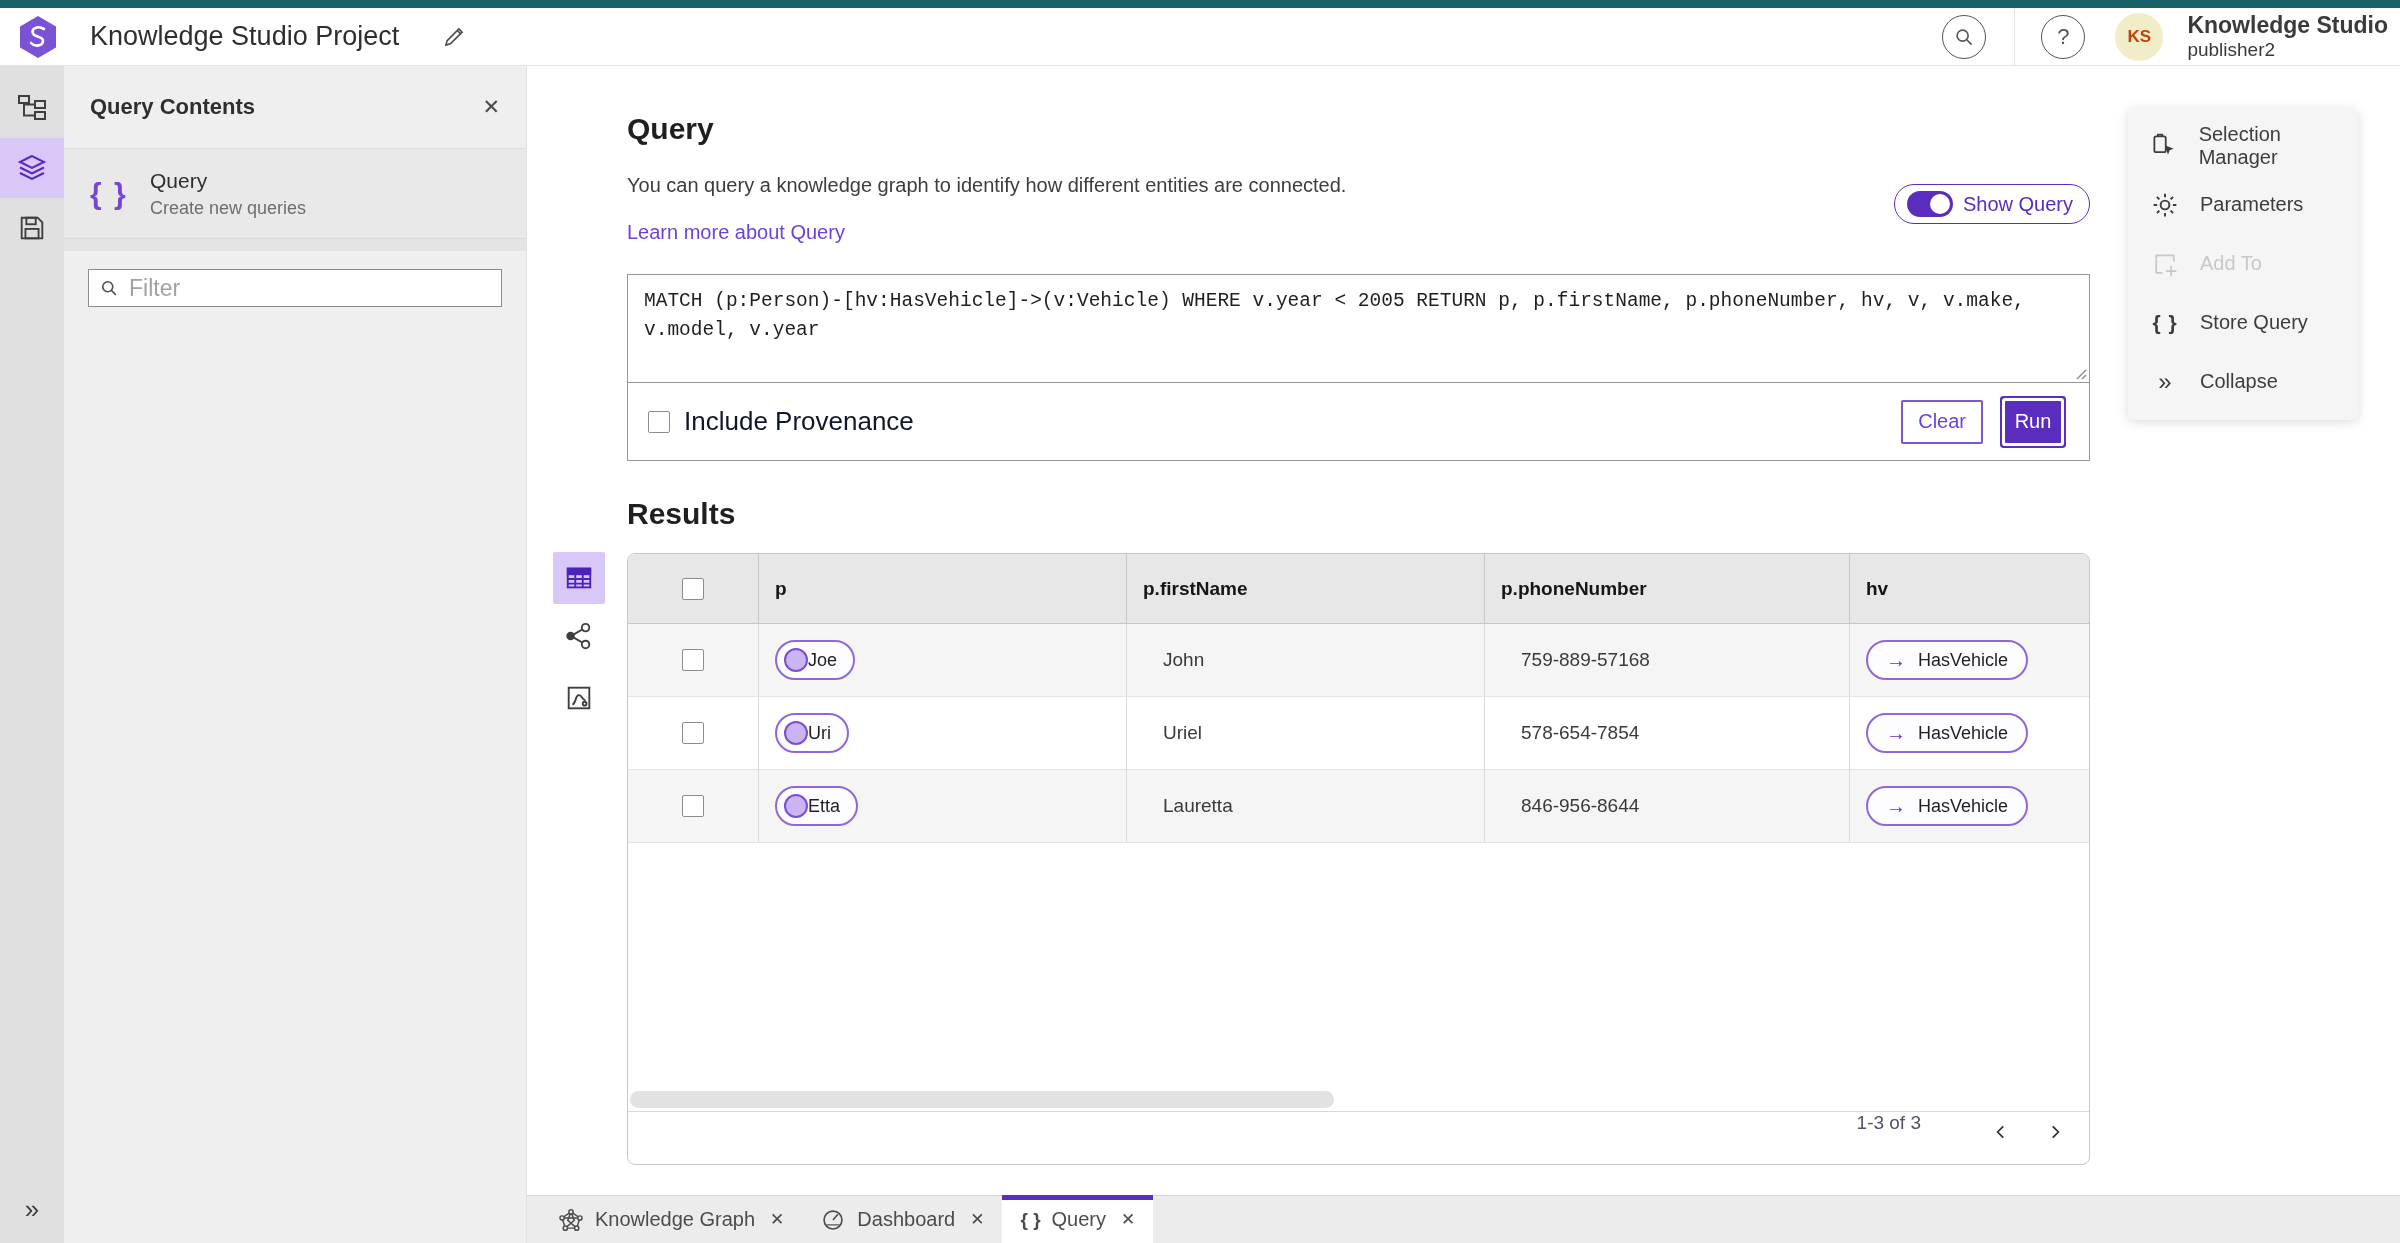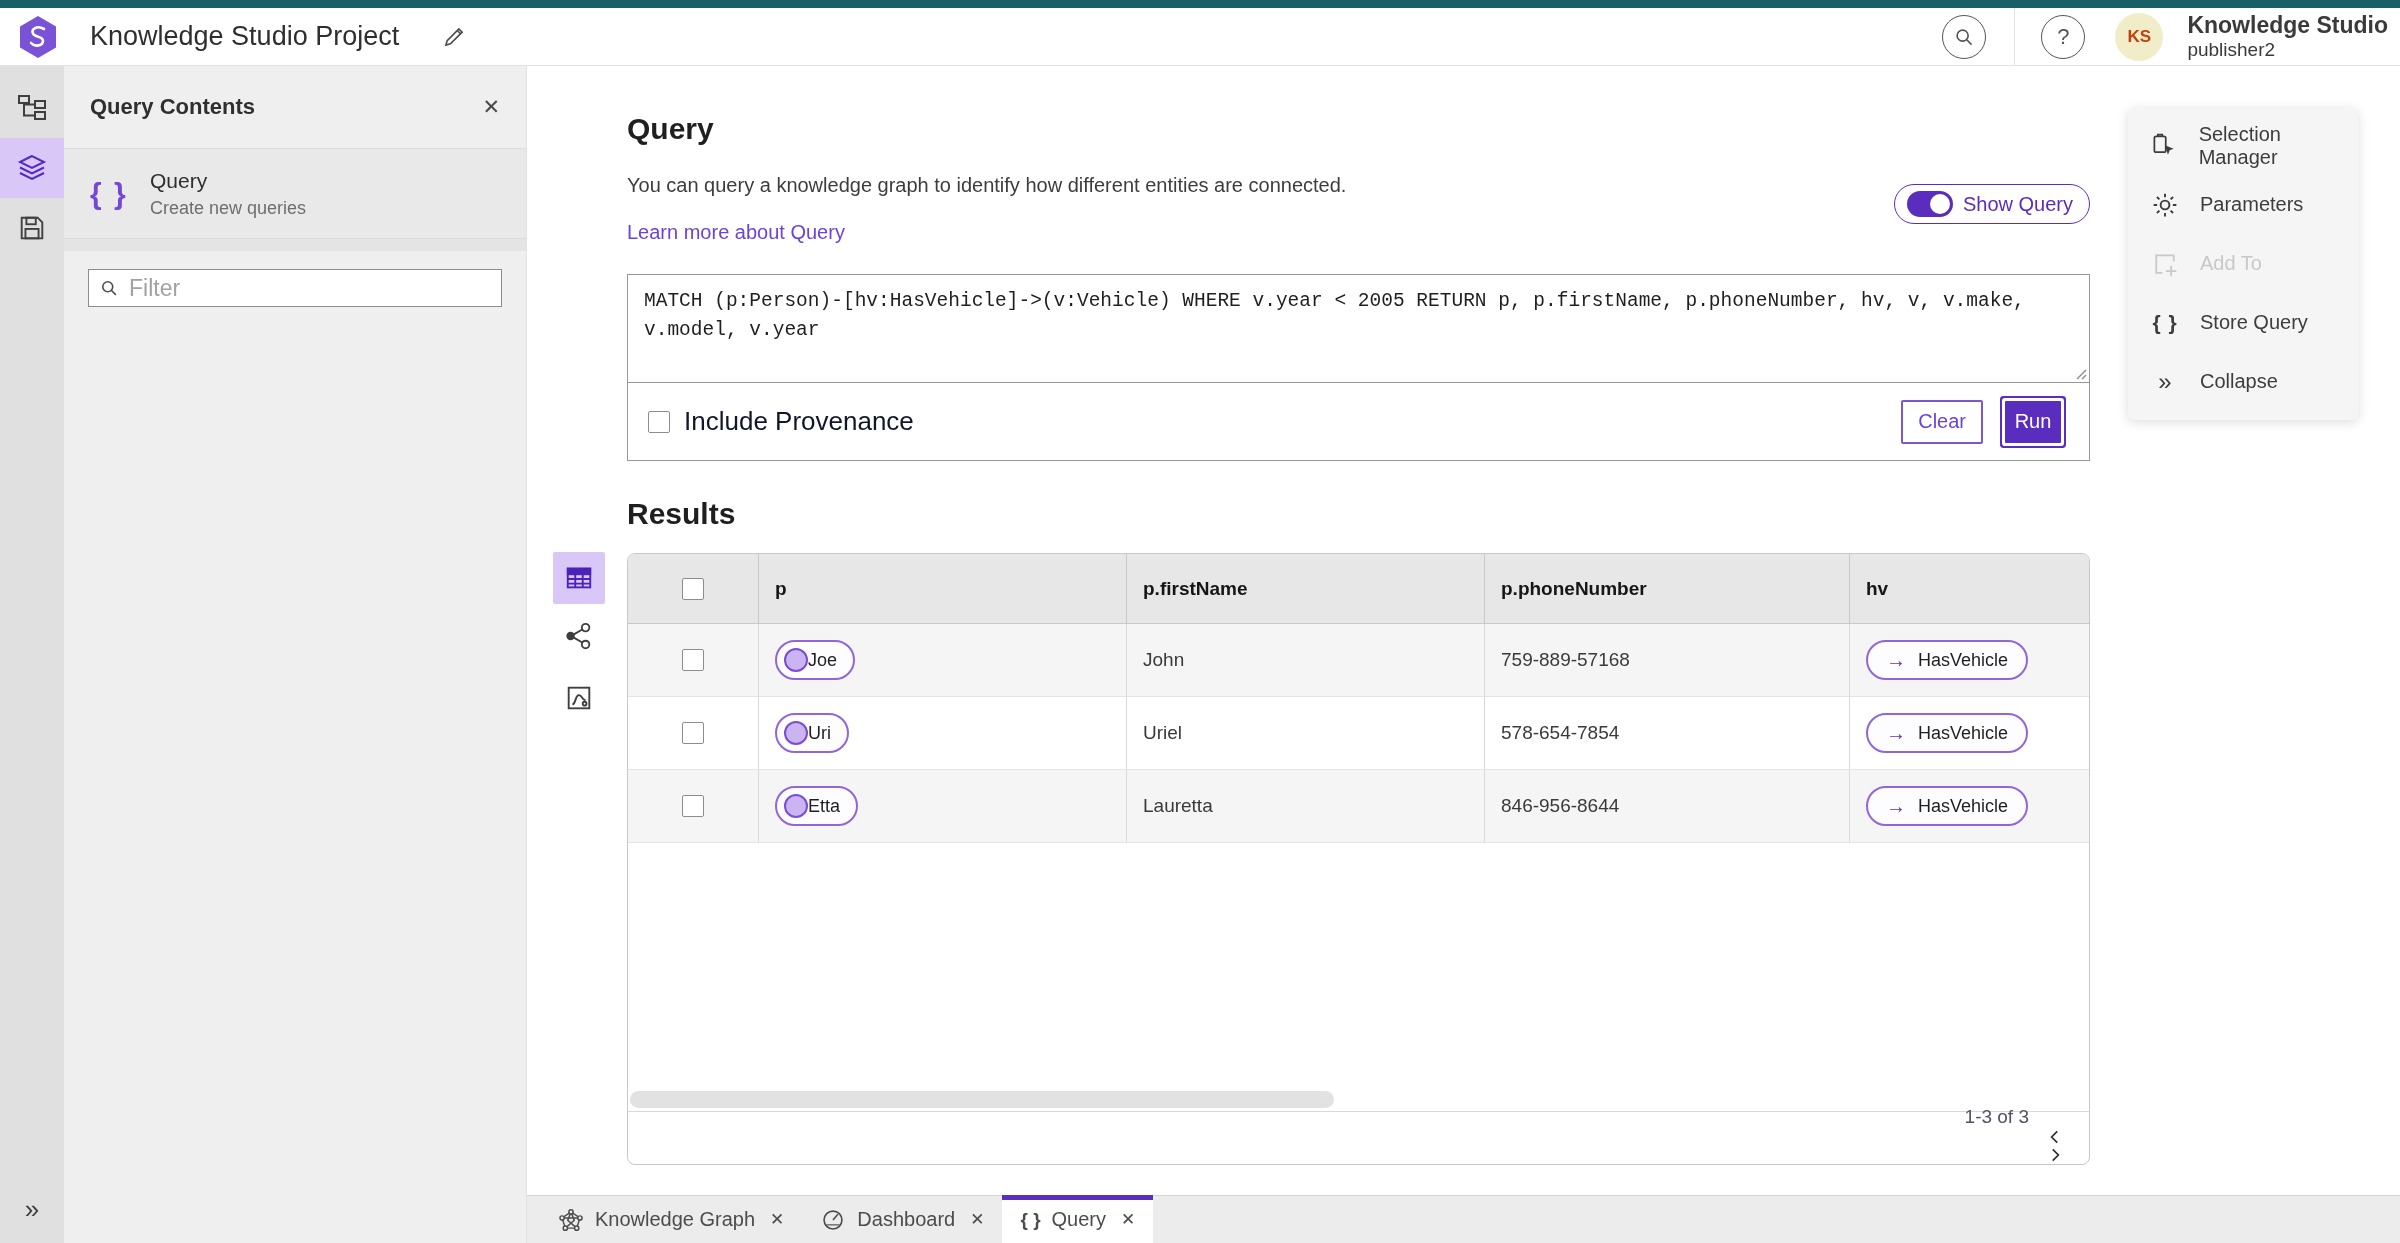--- a/index.html
+++ b/index.html
@@ -89,32 +89,32 @@
   .t-row.odd { background:#f5f5f5; }
   .col { display:flex; align-items:center; padding-left:16px; }
   .col-check { width:130px; justify-content:center; padding-left:0; }
   .col-p { width:368px; }
   .col-fn { width:358px; }
   .col-ph { width:365px; }
   .col-hv { flex:1; }
   .t-header .col { font-size:19px; font-weight:700; color:#161616; }
   .t-header .col + .col { border-left:1px solid #c8c8c8; }
   .t-row .col + .col { border-left:1px solid #d9d9d9; }
-  .cell-text { font-size:19px; color:#3a3a3a; }
+  .cell-text { font-size:19px; color:#3a3a3a;margin-left:20px; }
 
   .entity-pill { display:inline-flex; align-items:center; gap:0; height:40px; padding:0 16px 0 7px; border:2px solid #9066d9; border-radius:21px; background:#fdfcff; cursor:pointer; }
   .entity-dot { width:24px; height:24px; border-radius:50%; background:#ccb3f1; border:2px solid #7a4ed2; }
   .pill-label { font-size:18px; color:#1f1f1f; }
   .rel-pill { display:inline-flex; align-items:center; gap:12px; height:40px; padding:0 18px; border:2px solid #9066d9; border-radius:21px; background:#fdfcff; cursor:pointer; }
   .rel-arrow { font-size:20px; color:#5b2dbf; }
 
   .t-spacer { flex:1; background:#fff; }
   .t-scroll { height:22px; position:relative; flex-shrink:0; }
   .t-thumb { position:absolute; left:2px; top:2px; width:704px; height:17px; border-radius:9px; background:#e2e2e2; cursor:pointer; }
-  .t-footer { height:53px; border-top:1px solid #d9d9d9; display:flex; align-items:flex-end; justify-content:flex-end; flex-shrink:0; padding-right:14px;flex-direction:column; }
+  .t-footer { height:53px; border-top:1px solid #d9d9d9; display:flex; align-items:flex-start; justify-content:flex-end; flex-shrink:0; padding-right:14px; }
   .page-range { font-size:19px; color:#525266; margin-right:46px; }
   .pager-btn { width:40px; height:40px; display:flex; align-items:center; justify-content:center; color:#2f2f2f; cursor:pointer; margin-left:14px; background:transparent; border:none; }
 
   .right-menu { position:absolute; top:42px; right:42px; width:230px; height:312px; background:#f5f5f5; border-radius:6px; box-shadow:0 2px 12px rgba(0,0,0,.14); padding-top:8px; }
   .menu-item { height:59px; display:flex; align-items:center; padding-left:22px; gap:20px; color:#3d3d3d; cursor:pointer; }
   .menu-item .m-icon { width:30px; display:flex; justify-content:center; color:#3d3d3d; }
   .menu-item .m-label { font-size:20px; }
   .menu-item.disabled, .menu-item.disabled .m-icon { color:#c8c8c8; }
   .m-icon-braces { font-size:21px; font-weight:600; letter-spacing:1px; }
   .m-icon-collapse { font-size:24px; }

